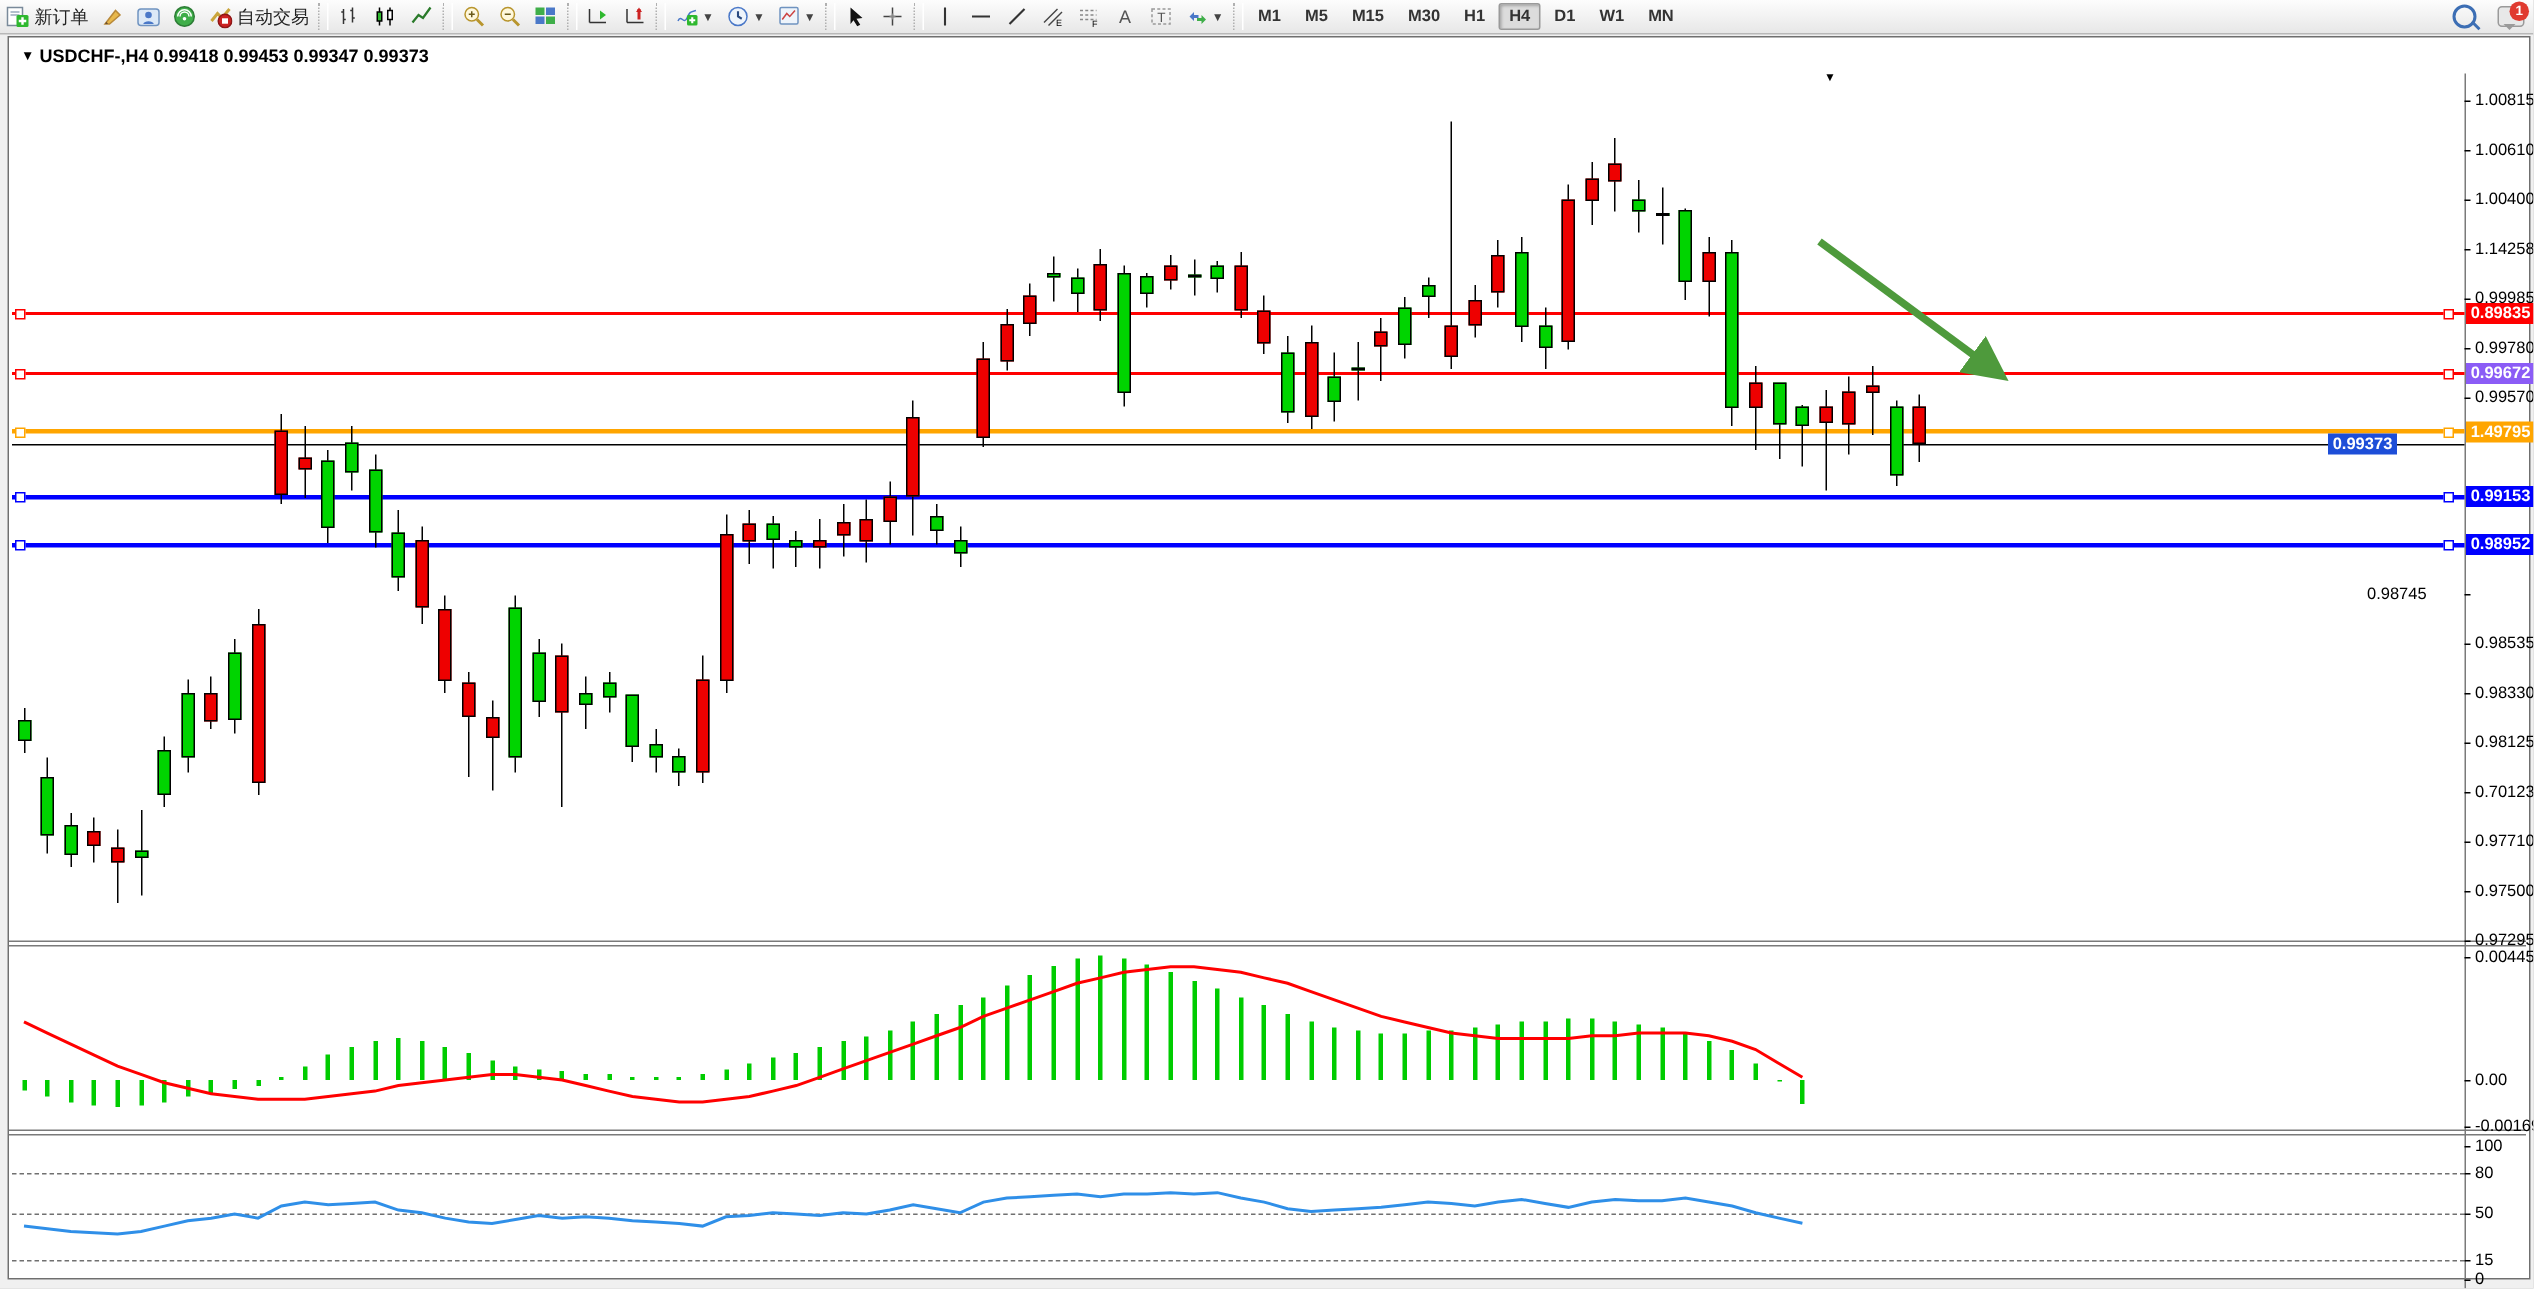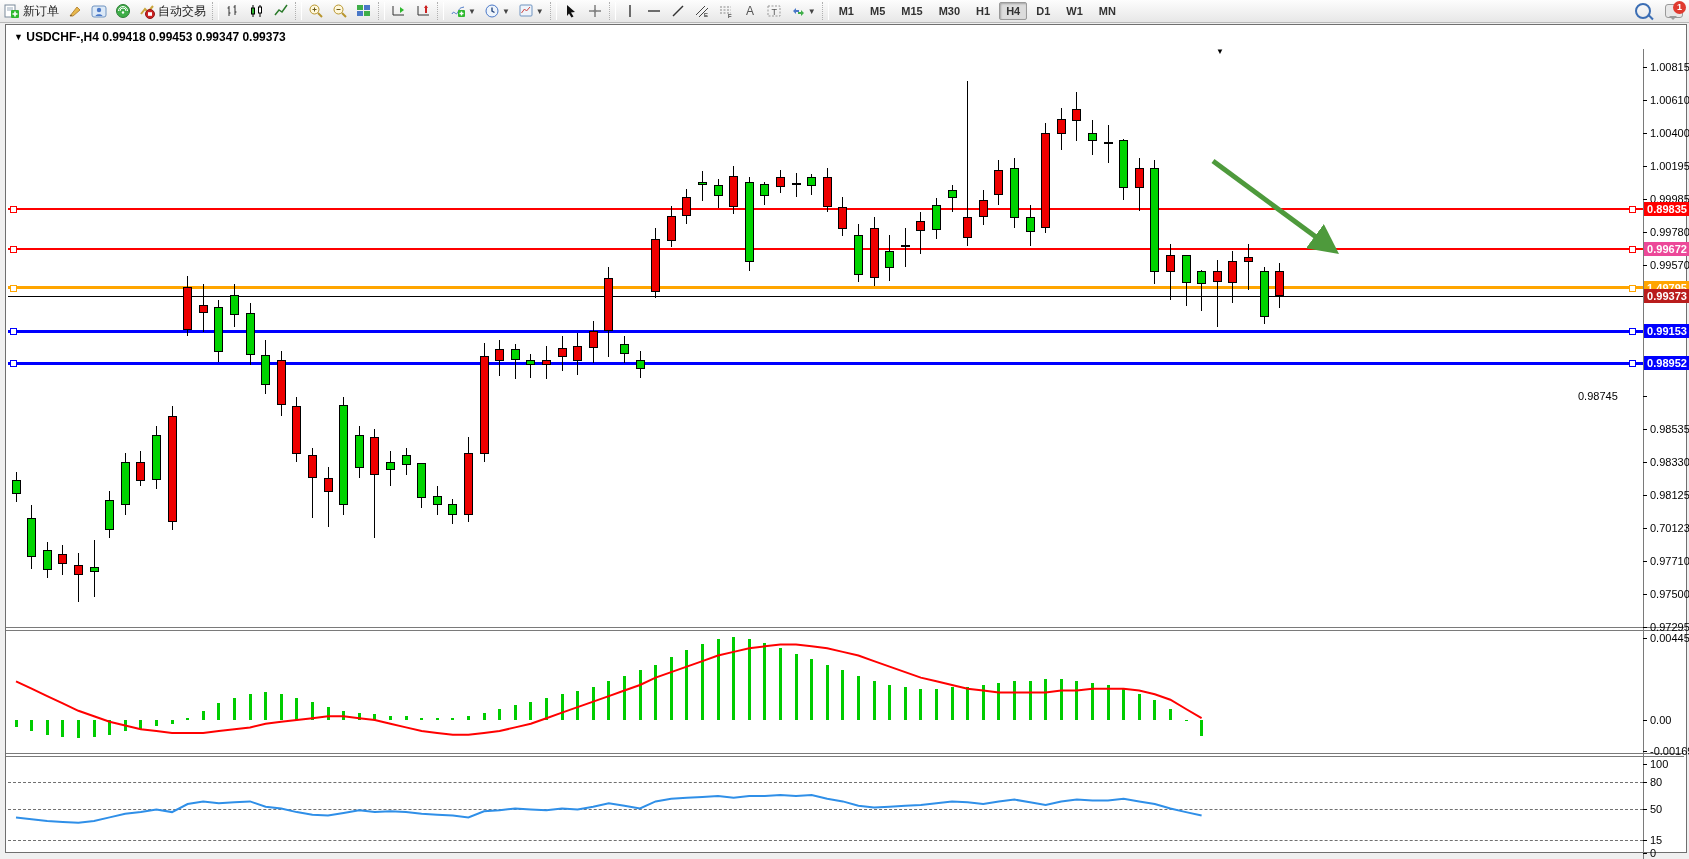--- a/index.html
+++ b/index.html
@@ -246,21 +246,21 @@
         <div class="paneline" style="top:704px;width:1678px"></div>
         <div class="paneline" style="top:707px;width:1678px"></div>
         <div id="pxaxis-line" style="left:1637px"></div>
         <div class="tick" style="left:1637px;top:18px"></div>
         <div class="ticklabel" style="left:1644px;top:12px">1.00815</div>
         <div class="tick" style="left:1637px;top:50.59141494435783px"></div>
         <div class="ticklabel" style="left:1644px;top:44.59141494435783px">1.00610</div>
         <div class="tick" style="left:1637px;top:83.97774244833225px"></div>
         <div class="ticklabel" style="left:1644px;top:77.97774244833225px">1.00400</div>
         <div class="tick" style="left:1637px;top:116.56915739269007px"></div>
-        <div class="ticklabel" style="left:1644px;top:110.56915739269007px">1.00195</div>
+        <div class="ticklabel" style="left:1644px;top:110.56915739269007px">1.14258</div>
         <div class="tick" style="left:1637px;top:149.95548489666274px"></div>
         <div class="ticklabel" style="left:1644px;top:143.95548489666274px">0.99985</div>
         <div class="tick" style="left:1637px;top:182.54689984101879px"></div>
         <div class="ticklabel" style="left:1644px;top:176.54689984101879px">0.99780</div>
         <div class="tick" style="left:1637px;top:215.9332273449932px"></div>
         <div class="ticklabel" style="left:1644px;top:209.9332273449932px">0.99570</div>
         <div class="tick" style="left:1637px;top:347.0937996820358px"></div>
         <div class="ticklabel" style="left:1572px;top:341.0937996820358px">0.98745</div>
         <div class="tick" style="left:1637px;top:380.480127186012px"></div>
         <div class="ticklabel" style="left:1644px;top:374.480127186012px">0.98535</div>
@@ -276,27 +276,27 @@
         <div class="ticklabel" style="left:1644px;top:539.027027027029px">0.97500</div>
         <div class="tick" style="left:1637px;top:577.6184419713851px"></div>
         <div class="ticklabel" style="left:1644px;top:571.6184419713851px">0.97295</div>
         <div class="hline" style="left:2px;width:1635px;top:158.81240063593245px;height:2px;background:#ff0000"></div>
         <div class="anchor" style="left:4px;top:156.81240063593245px;border:1.5px solid #ff0000"></div>
         <div class="anchor" style="left:1623px;top:156.81240063593245px;border:1.5px solid #ff0000"></div>
         <div class="axlabel" style="left:1638px;top:152.81240063593245px;background:#ff0000">0.89835</div>
         <div class="hline" style="left:2px;width:1635px;top:198.71701112877665px;height:2px;background:#ff0000"></div>
         <div class="anchor" style="left:4px;top:196.71701112877665px;border:1.5px solid #ff0000"></div>
         <div class="anchor" style="left:1623px;top:196.71701112877665px;border:1.5px solid #ff0000"></div>
-        <div class="axlabel" style="left:1638px;top:192.71701112877665px;background:#ec4899">0.99672</div>
+        <div class="axlabel" style="left:1638px;top:192.71701112877665px;background:#8b5cf6">0.99672</div>
         <div class="hline" style="left:2px;width:1635px;top:237.00874403815658px;height:3px;background:#ffa500"></div>
         <div class="anchor" style="left:4px;top:235.50874403815658px;border:1.5px solid #ffa500"></div>
         <div class="anchor" style="left:1623px;top:235.50874403815658px;border:1.5px solid #ffa500"></div>
         <div class="axlabel" style="left:1638px;top:231.50874403815658px;background:#ffa500">1.49795</div>
         <div class="hline" style="left:2px;width:1635px;top:246.75278219396026px;height:1px;background:#000000"></div>
-        <div class="axlabel" style="left:1638px;top:240.25278219396026px;background:#b91c1c">0.99373</div>
+        <div class="axlabel" style="left:1546px;top:240.25278219396026px;background:#1d4ed8">0.99373</div>
         <div class="hline" style="left:2px;width:1635px;top:280.72893481717136px;height:3px;background:#0000ff"></div>
         <div class="anchor" style="left:4px;top:279.22893481717136px;border:1.5px solid #0000ff"></div>
         <div class="anchor" style="left:1623px;top:279.22893481717136px;border:1.5px solid #0000ff"></div>
         <div class="axlabel" style="left:1638px;top:275.22893481717136px;background:#0000ff">0.99153</div>
         <div class="hline" style="left:2px;width:1635px;top:312.6844197138338px;height:3px;background:#0000ff"></div>
         <div class="anchor" style="left:4px;top:311.1844197138338px;border:1.5px solid #0000ff"></div>
         <div class="anchor" style="left:1623px;top:311.1844197138338px;border:1.5px solid #0000ff"></div>
         <div class="axlabel" style="left:1638px;top:307.1844197138338px;background:#0000ff">0.98952</div>
         <div class="candle-wick" style="left:9.5px;top:422.6104928457883px;height:30.206677265501014px"></div>
         <div class="candle-body bull" style="left:5.5px;top:430.5596184419736px;height:14.308426073132125px"></div>

